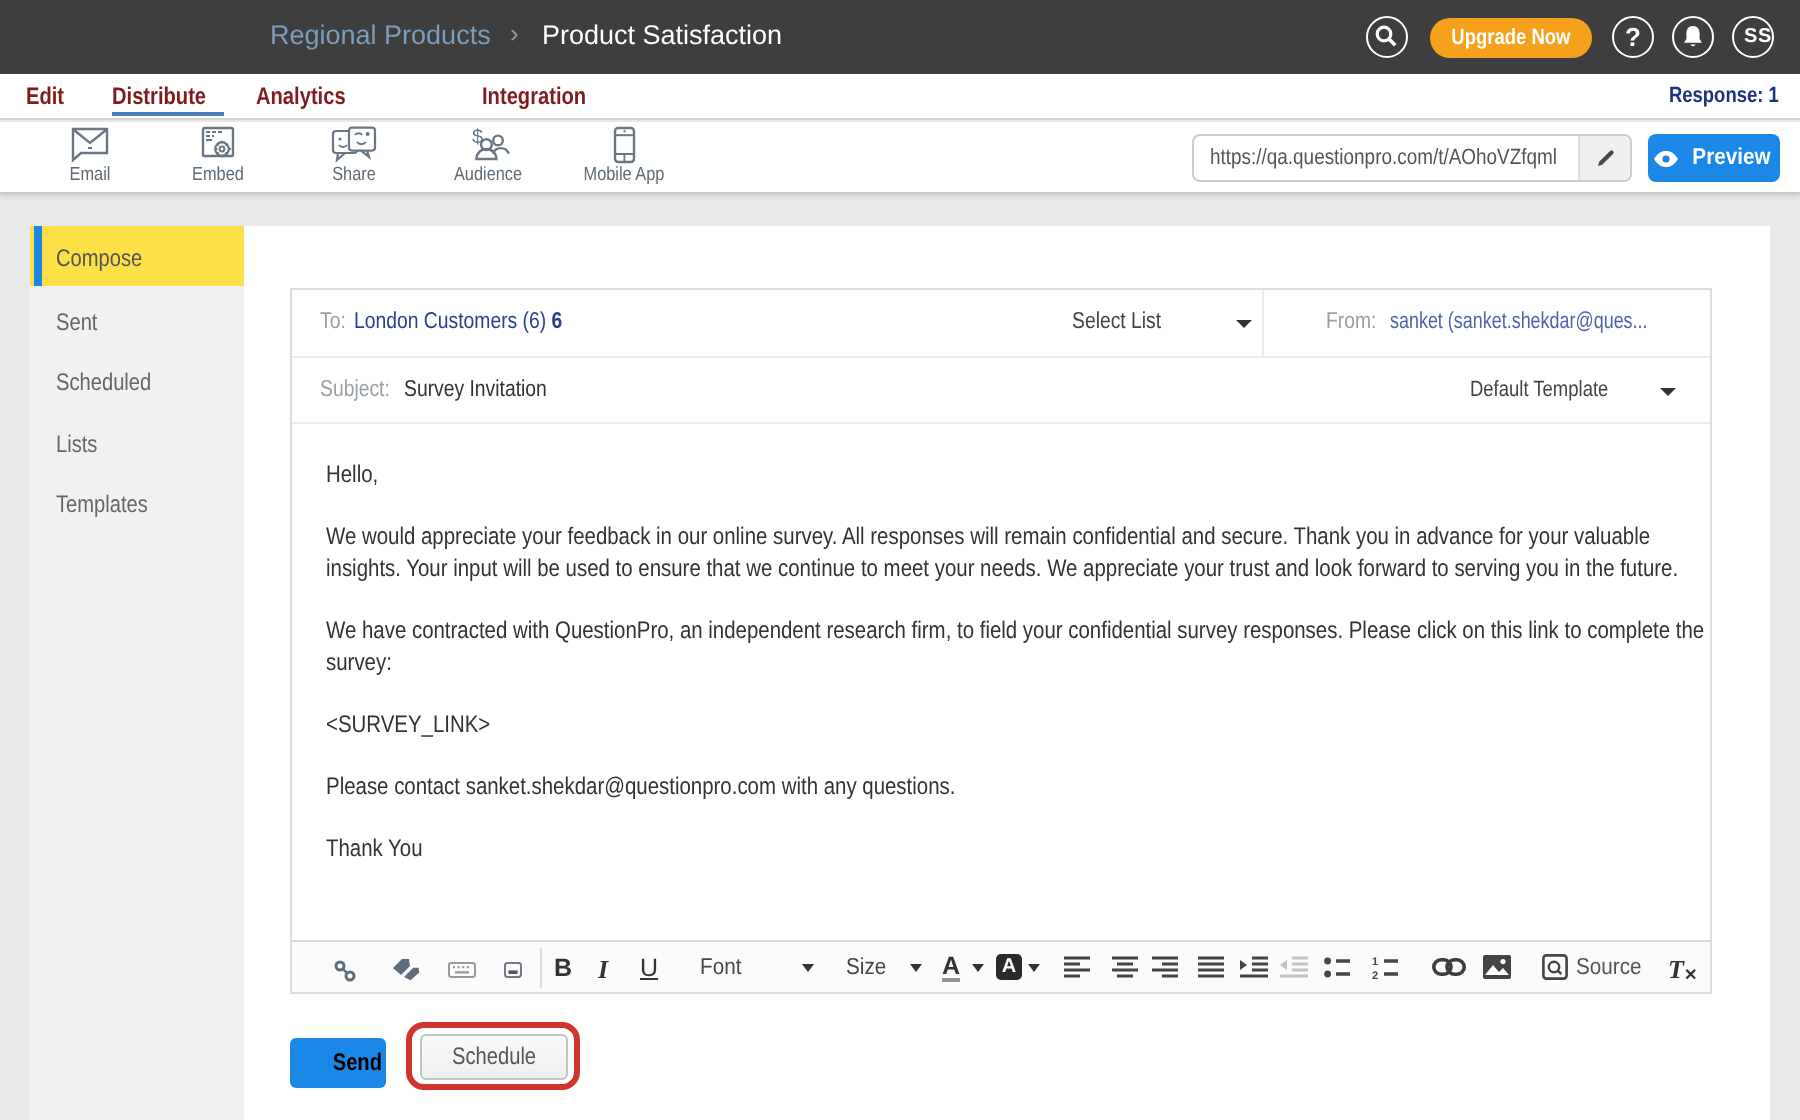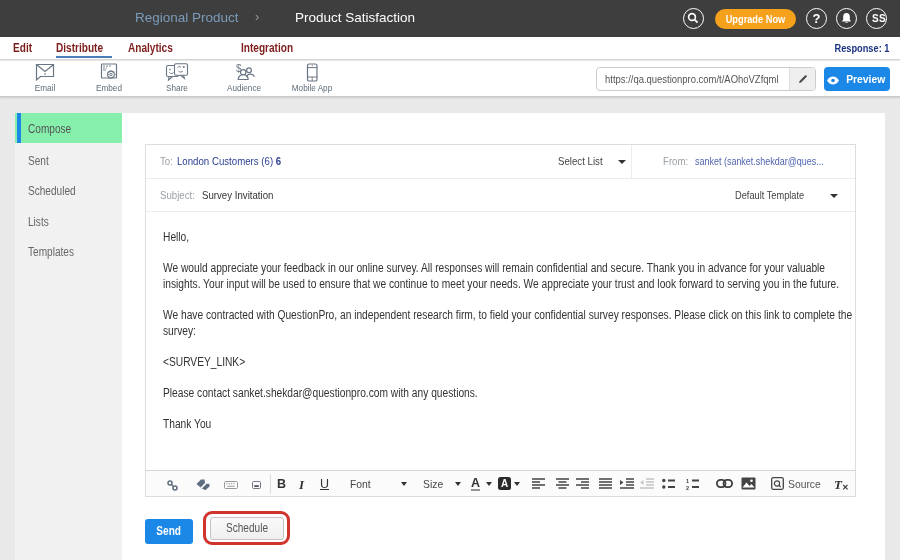--- a/index.html
+++ b/index.html
@@ -9,21 +9,21 @@
 .cx9 { display:inline-block; transform:scaleX(0.9); transform-origin:0 50%; white-space:nowrap; }
 
 
 #topbar { position:absolute; left:0; top:0; width:900px; height:37px; background:#3e3e3e; }
 #logobox { position:absolute; left:0; top:0; width:112px; height:37px; background:#1B87E6; }
 #logobox svg.plogo { position:absolute; left:16px; top:8px; }
 #logobox .stext { position:absolute; left:43px; top:9px; color:#fff; font-size:15px; font-weight:400; letter-spacing:0.2px; }
 #logobox .caret { position:absolute; left:98px; top:16px; width:0; height:0; border-left:4.5px solid transparent; border-right:4.5px solid transparent; border-top:5.5px solid #fff; }
 .crumb1 { position:absolute; left:135px; top:10px; font-size:13.5px; color:#7b9cba; }
 .crumbsep { position:absolute; left:255px; top:9px; font-size:13px; color:#9a9a9a; }
-.crumb2 { position:absolute; left:271px; top:10px; font-size:13.5px; color:#fdfdfd;margin-left:24px; }
+.crumb2 { position:absolute; left:271px; top:10px; font-size:13.5px; color:#fdfdfd; }
 .tcirc { position:absolute; top:8px; width:21px; height:21px; border:1.4px solid #fff; border-radius:50%; }
 #upgrade { position:absolute; left:715px; top:9px; width:81px; height:20px; background:#F5A11C; border-radius:10px; color:#fff; font-size:11px; font-weight:700; text-align:center; line-height:20px; }
 #sscirc { text-align:right; color:#fff; font-size:10px; font-weight:700; line-height:19px; letter-spacing:0.3px; }
 #qcirc { text-align:center; color:#fff; font-size:13px; font-weight:700; line-height:19px; }
 
 
 #tabrow { position:absolute; left:0; top:37px; width:900px; height:23px; background:#fff; border-bottom:1px solid #d6d6d6; }
 #tabrow .tab { position:absolute; top:4px; font-size:12px; font-weight:700; color:#7f1d1d; }
 #tabrow .resp { position:absolute; top:5px; right:11px; font-size:11px; font-weight:700; color:#1B3380; }
 #tabrow .tab.active { border-bottom:2px solid #4a7ebb; padding-bottom:1px; }
@@ -34,61 +34,61 @@
 .shitem .lbl { font-size:9.5px; color:#5d6b77; margin-top:0px; transform:scaleX(0.86); }
 .shitem svg { display:block; margin:0 auto; }
 #urlbox { position:absolute; left:596px; top:6px; width:220px; height:24px; border:1px solid #ccc; border-radius:4px; background:#fff; font-size:11px; color:#555; line-height:22px; padding-left:8px; white-space:nowrap; overflow:hidden; }
 #urlbox .pbtn { position:absolute; right:0; top:0; width:26px; height:22px; background:#efefef; border-left:1px solid #ddd; border-radius:0 4px 4px 0; }
 #urlbox .pbtn svg { position:absolute; left:8px; top:6px; }
 #previewbtn { position:absolute; left:824px; top:6px; width:66px; height:24px; background:#1B87E6; border-radius:4px; color:#fff; font-size:11.5px; font-weight:700; text-align:center; line-height:24px; }
 #previewbtn svg { vertical-align:-2px; margin-right:4px; }
 
 
 #card { position:absolute; left:15px; top:113px; width:870px; height:447px; background:#fff; }
-#composeitem { position:absolute; left:0px; top:0px; width:107px; height:30px; background:#86efac; }
+#composeitem { position:absolute; left:0px; top:0px; width:107px; height:30px; background:#fde047; }
 #composeitem .bluebar { position:absolute; left:2px; top:0; width:4px; height:30px; background:#1B87E6; }
 #composeitem .txt { position:absolute; left:13px; top:9px; font-size:12px; color:#555; }
 #sidegray { position:absolute; left:0px; top:30px; width:107px; height:480px; background:#f1f1f1; }
 #sidegray .it { position:absolute; left:13px; font-size:12px; color:#666; }
 
 
 #panel { position:absolute; left:130px; top:31px; width:711px; height:353px; border:1px solid #ddd; background:#fff; }
 #torow { position:absolute; left:0; top:0; width:709px; height:34px; border-bottom:1px solid #ececec; font-size:11.5px; }
 #torow .l1 { position:absolute; left:14px; top:10px; color:#9aa0a6; }
 #torow .v1 { position:absolute; left:31px; top:10px; color:#2a3f92; }
-#torow .sel { position:absolute; left:412px; top:10px; color:#444; }
+#torow .sel { position:absolute; left:390px; top:10px; color:#444; }
 #torow .scaret { position:absolute; left:472px; top:15px; width:0; height:0; border-left:4px solid transparent; border-right:4px solid transparent; border-top:4.5px solid #333; }
 #torow .vsep { position:absolute; left:485px; top:0px; width:1px; height:34px; background:#ececec; }
 #torow .l2 { position:absolute; left:517px; top:10px; color:#9aa0a6; }
 #torow .v2 { position:absolute; left:549px; top:10px; color:#5063b0; font-size:11.5px; white-space:nowrap; }
 #subjrow { position:absolute; left:0; top:35px; width:709px; height:32px; border-bottom:1px solid #ececec; font-size:11.5px; }
 #subjrow .l1 { position:absolute; left:14px; top:9px; color:#9aa0a6; }
 #subjrow .v1 { position:absolute; left:51px; top:9px; color:#333; }
 #subjrow .tmpl { position:absolute; left:589px; top:9px; color:#444; }
 #subjrow .scaret { position:absolute; left:684px; top:14px; width:0; height:0; border-left:4px solid transparent; border-right:4px solid transparent; border-top:4.5px solid #333; }
 #bodyarea { position:absolute; left:17px; top:67px; width:812px; height:258px; font-size:12px; color:#333; line-height:16px; padding-top:17px; transform:scaleX(0.8512); transform-origin:0 0; }
 #bodyarea p { margin-bottom:15px; }
 
 
 #edbar { position:absolute; left:0; top:325px; width:709px; height:26px; border-top:1px solid #d6d6d6; background:#fbfbfb; }
 #edbar .ic { position:absolute; top:5px; }
 #edbar .txt { position:absolute; font-size:11.5px; color:#474747; }
 #edbar .dcaret { position:absolute; width:0; height:0; border-left:3.5px solid transparent; border-right:3.5px solid transparent; border-top:4px solid #333; }
 #edbar .vsep { position:absolute; top:3px; width:1px; height:20px; background:#ddd; }
 
 
-#sendbtn { position:absolute; left:130px; top:406px; width:48px; height:25px; background:#1B87E6; border-radius:3px; color:#ffffff; font-size:12px; font-weight:700; text-align:center; line-height:25px; }
+#sendbtn { position:absolute; left:130px; top:406px; width:48px; height:25px; background:#1B87E6; border-radius:3px; color:#000000; font-size:12px; font-weight:700; text-align:right; line-height:25px; }
 #redbox { position:absolute; left:188px; top:398px; width:87px; height:34px; border:3px solid #d0342c; border-radius:9px; }
 #schedbtn { position:absolute; left:195px; top:404px; width:74px; height:23px; background:linear-gradient(#fafafa,#efefef); border:1px solid #c3c3c3; border-radius:3px; color:#555; font-size:12px; text-align:center; line-height:21px; }
 </style>
 </head>
 <body>
 
 <div id="topbar">
-  <span class="crumb1">Regional Product</span>
+  <span class="crumb1">Regional Products</span>
   <span class="crumbsep">›</span>
   <span class="crumb2">Product Satisfaction</span>
   <div class="tcirc" style="left:683px;">
     <svg width="12" height="12" viewBox="0 0 12 12" style="position:absolute;left:3px;top:3px;">
       <circle cx="5" cy="5" r="3.4" fill="none" stroke="#fff" stroke-width="1.6"></circle>
       <line x1="7.6" y1="7.6" x2="10.6" y2="10.6" stroke="#fff" stroke-width="1.8"></line>
     </svg>
   </div>
   <div id="upgrade"><span class="cx" style="transform-origin:50% 50%;">Upgrade Now</span></div>
   <div class="tcirc" id="qcirc" style="left:806px;">?</div>

